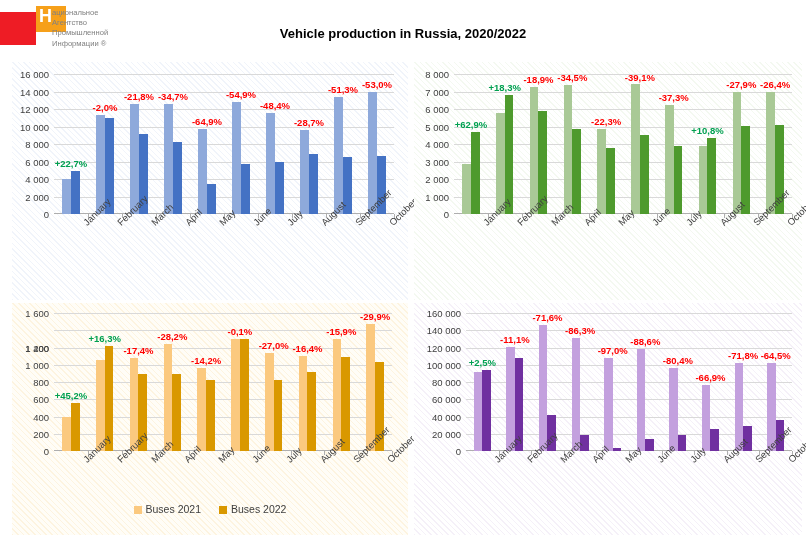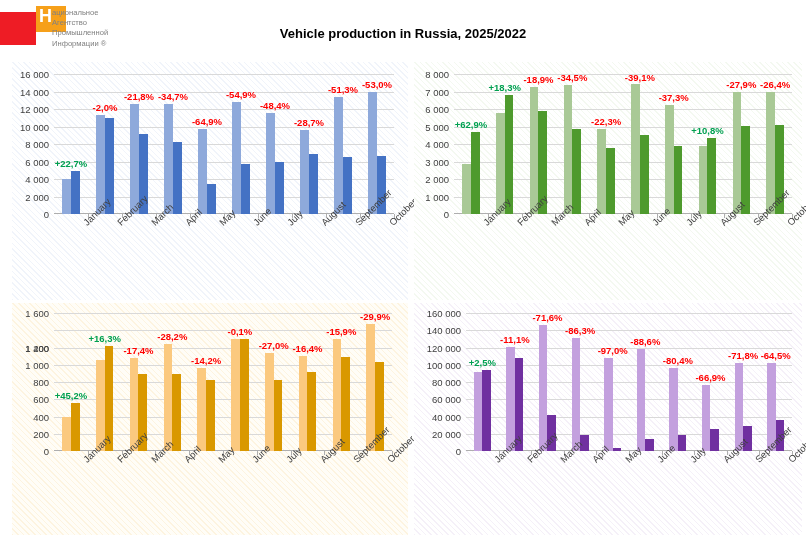--- a/index.html
+++ b/index.html
@@ -73,21 +73,21 @@
   <div class="logo-napi">НАПИ</div>
   <div class="logo-h">Н</div>
   <div class="logo-txt">
     <span>ациональное</span>
     <span>Агентство</span>
     <span>Промышленной</span>
     <span>Информации ®</span>
   </div>
 </div>
 
-<div class="main-title">Vehicle production in Russia, 2025/2022</div>
+<div class="main-title">Vehicle production in Russia, 2020/2022</div>
 
 <div class="panel" id="panel-lcv">
     <div class="plotwrap">
       <div class="ylabels" style="left: -1px; top: 12px; width: 38px; height: 140px;">
         <div style="top: 140px;">0</div>
         <div style="top: 122.5px;">2 000</div>
         <div style="top: 105px;">4 000</div>
         <div style="top: 87.5px;">6 000</div>
         <div style="top: 70px;">8 000</div>
         <div style="top: 52.5px;">10 000</div>
@@ -373,20 +373,21 @@
         <div class="xl" style="left: 60.7px; top: 0px; width: 0px;">February</div>
         <div class="xl" style="left: 94.5px; top: 0px; width: 0px;">March</div>
         <div class="xl" style="left: 128.3px; top: 0px; width: 0px;">April</div>
         <div class="xl" style="left: 162.1px; top: 0px; width: 0px;">May</div>
         <div class="xl" style="left: 195.9px; top: 0px; width: 0px;">June</div>
         <div class="xl" style="left: 229.7px; top: 0px; width: 0px;">July</div>
         <div class="xl" style="left: 263.5px; top: 0px; width: 0px;">August</div>
         <div class="xl" style="left: 297.3px; top: 0px; width: 0px;">September</div>
         <div class="xl" style="left: 331.1px; top: 0px; width: 0px;">October</div>
       </div>
+      <div class="legend" style="top: 200px;"><span class="item"><span class="sw" style="background: rgb(251, 201, 127);"></span><span>Buses 2021</span></span><span class="item"><span class="sw" style="background: rgb(217, 152, 0);"></span><span>Buses 2022</span></span></div>
     </div>
   </div>
 <div class="panel" id="panel-cars">
     <div class="plotwrap">
       <div class="ylabels" style="left: -1px; top: 10px; width: 48px; height: 138px;">
         <div style="top: 138px;">0</div>
         <div style="top: 120.75px;">20 000</div>
         <div style="top: 103.5px;">40 000</div>
         <div style="top: 86.25px;">60 000</div>
         <div style="top: 69px;">80 000</div>

